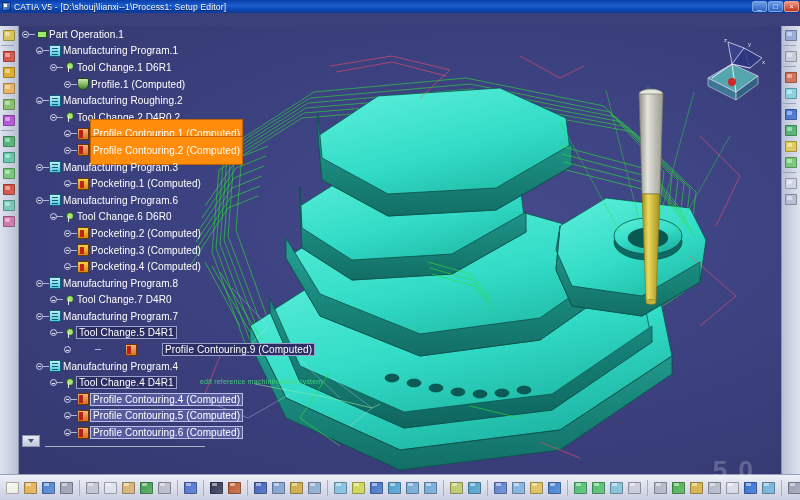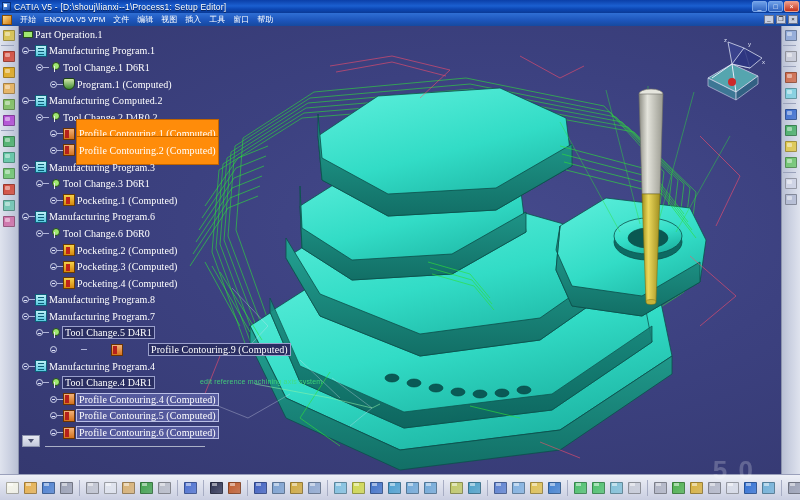--- a/index.html
+++ b/index.html
@@ -90,22 +90,22 @@
     box-shadow: inset 0 0 0 1px rgba(0,0,0,.28);
   }
   .tbtn .g::after {
     content:""; position:absolute; left:2px; top:2px; width:5px; height:4px;
     background: rgba(255,255,255,.45); border-radius:1px;
   }
   .tsep { width: 13px; height: 1px; background: #9aa2bb; margin: 2px 0 3px; }
 
   
   .tree {
-    position: absolute; left: 8px; top: 0; width: 300px; z-index: 20;
-    font-family: Liberation Serif, serif; font-size: 10px; color: #ffffff;
+    position: absolute; left: 22px; top: 0; width: 300px; z-index: 20;
+    font-family: Liberation Sans, sans-serif; font-size: 10px; color: #ffffff;
   }
   .trow {
     position: relative; height: 16.6px; display: flex; align-items: center;
     white-space: nowrap;
   }
   .node-exp {
     width: 7px; height: 7px; flex: 0 0 auto; border-radius: 50%;
     border: 1px solid #cfd4ea; background: #3c4180; position: relative;
   }
   .node-exp::before {
@@ -196,37 +196,20 @@
   <div class="titlebar">
     <div class="tb-ico"></div>
     <div class="tb-text">CATIA V5 - [D:\shouj\lianxi--1\Process1: Setup Editor]</div>
     <div class="winbtns">
       <div class="wb">_</div>
       <div class="wb">□</div>
       <div class="wb close">×</div>
     </div>
   </div>
 
-  <div class="menubar">
-    <div class="m-ico"></div>
-    <div class="menu-item">开始</div>
-    <div class="menu-item">ENOVIA V5 VPM</div>
-    <div class="menu-item">文件</div>
-    <div class="menu-item">编辑</div>
-    <div class="menu-item">视图</div>
-    <div class="menu-item">插入</div>
-    <div class="menu-item">工具</div>
-    <div class="menu-item">窗口</div>
-    <div class="menu-item">帮助</div>
-    <div class="mdi-btns">
-      <div class="mdi-b">_</div>
-      <div class="mdi-b">❐</div>
-      <div class="mdi-b">×</div>
-    </div>
-  </div>
 
   <div class="workspace">
     <div class="viewport">
 
       <svg width="800" height="448" viewBox="0 0 800 448" style="position:absolute;left:0;top:0;">
         <defs>
           <linearGradient id="gTop" x1="0" y1="0" x2="0.5" y2="1">
             <stop offset="0%" stop-color="#5ef0dc"></stop>
               <stop offset="60%" stop-color="#32dcc6"></stop>
             <stop offset="100%" stop-color="#1fb8a6"></stop>
@@ -402,27 +385,27 @@
           <div class="trow sel-none" style="padding-left: 28px;">
             <div class="node-exp"></div>
             <div class="hbar"></div>
             <div class="ico ico-tool"></div>
             <span class="lbl">Tool Change.1    D6R1</span>
           </div>
           <div class="trow sel-none" style="padding-left: 42px;">
             <div class="node-exp"></div>
             <div class="hbar"></div>
             <div class="ico ico-rough"></div>
-            <span class="lbl">Program.1  (Computed)</span>
+            <span class="lbl">Profile.1  (Computed)</span>
           </div>
           <div class="trow sel-none" style="padding-left: 14px;">
             <div class="node-exp"></div>
             <div class="hbar"></div>
             <div class="ico ico-prog"></div>
-            <span class="lbl">Manufacturing Computed.2</span>
+            <span class="lbl">Manufacturing Roughing.2</span>
           </div>
           <div class="trow sel-none" style="padding-left: 28px;">
             <div class="node-exp"></div>
             <div class="hbar"></div>
             <div class="ico ico-tool"></div>
             <span class="lbl">Tool Change.2    D4R0.2</span>
           </div>
           <div class="trow sel-orange" style="padding-left: 42px;">
             <div class="node-exp"></div>
             <div class="hbar"></div>
@@ -434,26 +417,20 @@
             <div class="hbar"></div>
             <div class="ico ico-contour"></div>
             <span class="lbl">Profile Contouring.2  (Computed)</span>
           </div>
           <div class="trow sel-none" style="padding-left: 14px; align-items: center;">
             <div class="node-exp"></div>
             <div class="hbar"></div>
             <div class="ico ico-prog"></div>
             <span class="lbl">Manufacturing Program.3</span>
           </div>
-          <div class="trow sel-none" style="padding-left: 28px;">
-            <div class="node-exp"></div>
-            <div class="hbar"></div>
-            <div class="ico ico-tool"></div>
-            <span class="lbl">Tool Change.3    D6R1</span>
-          </div>
           <div class="trow sel-none" style="padding-left: 42px;">
             <div class="node-exp"></div>
             <div class="hbar"></div>
             <div class="ico ico-pocket"></div>
             <span class="lbl">Pocketing.1  (Computed)</span>
           </div>
           <div class="trow sel-none" style="padding-left: 14px;">
             <div class="node-exp"></div>
             <div class="hbar"></div>
             <div class="ico ico-prog"></div>
@@ -481,20 +458,26 @@
             <div class="node-exp"></div>
             <div class="hbar"></div>
             <div class="ico ico-pocket"></div>
             <span class="lbl">Pocketing.4  (Computed)</span>
           </div>
           <div class="trow sel-none" style="padding-left: 14px;">
             <div class="node-exp"></div>
             <div class="hbar"></div>
             <div class="ico ico-prog"></div>
             <span class="lbl">Manufacturing Program.8</span>
+          </div>
+          <div class="trow sel-none" style="padding-left: 28px;">
+            <div class="node-exp"></div>
+            <div class="hbar"></div>
+            <div class="ico ico-tool"></div>
+            <span class="lbl">Tool Change.7    D4R0</span>
           </div>
           <div class="trow sel-none" style="padding-left: 14px;">
             <div class="node-exp"></div>
             <div class="hbar"></div>
             <div class="ico ico-prog"></div>
             <span class="lbl">Manufacturing Program.7</span>
           </div>
           <div class="trow sel-dark" style="padding-left: 28px; text-align: center;">
             <div class="node-exp"></div>
             <div class="hbar"></div>

